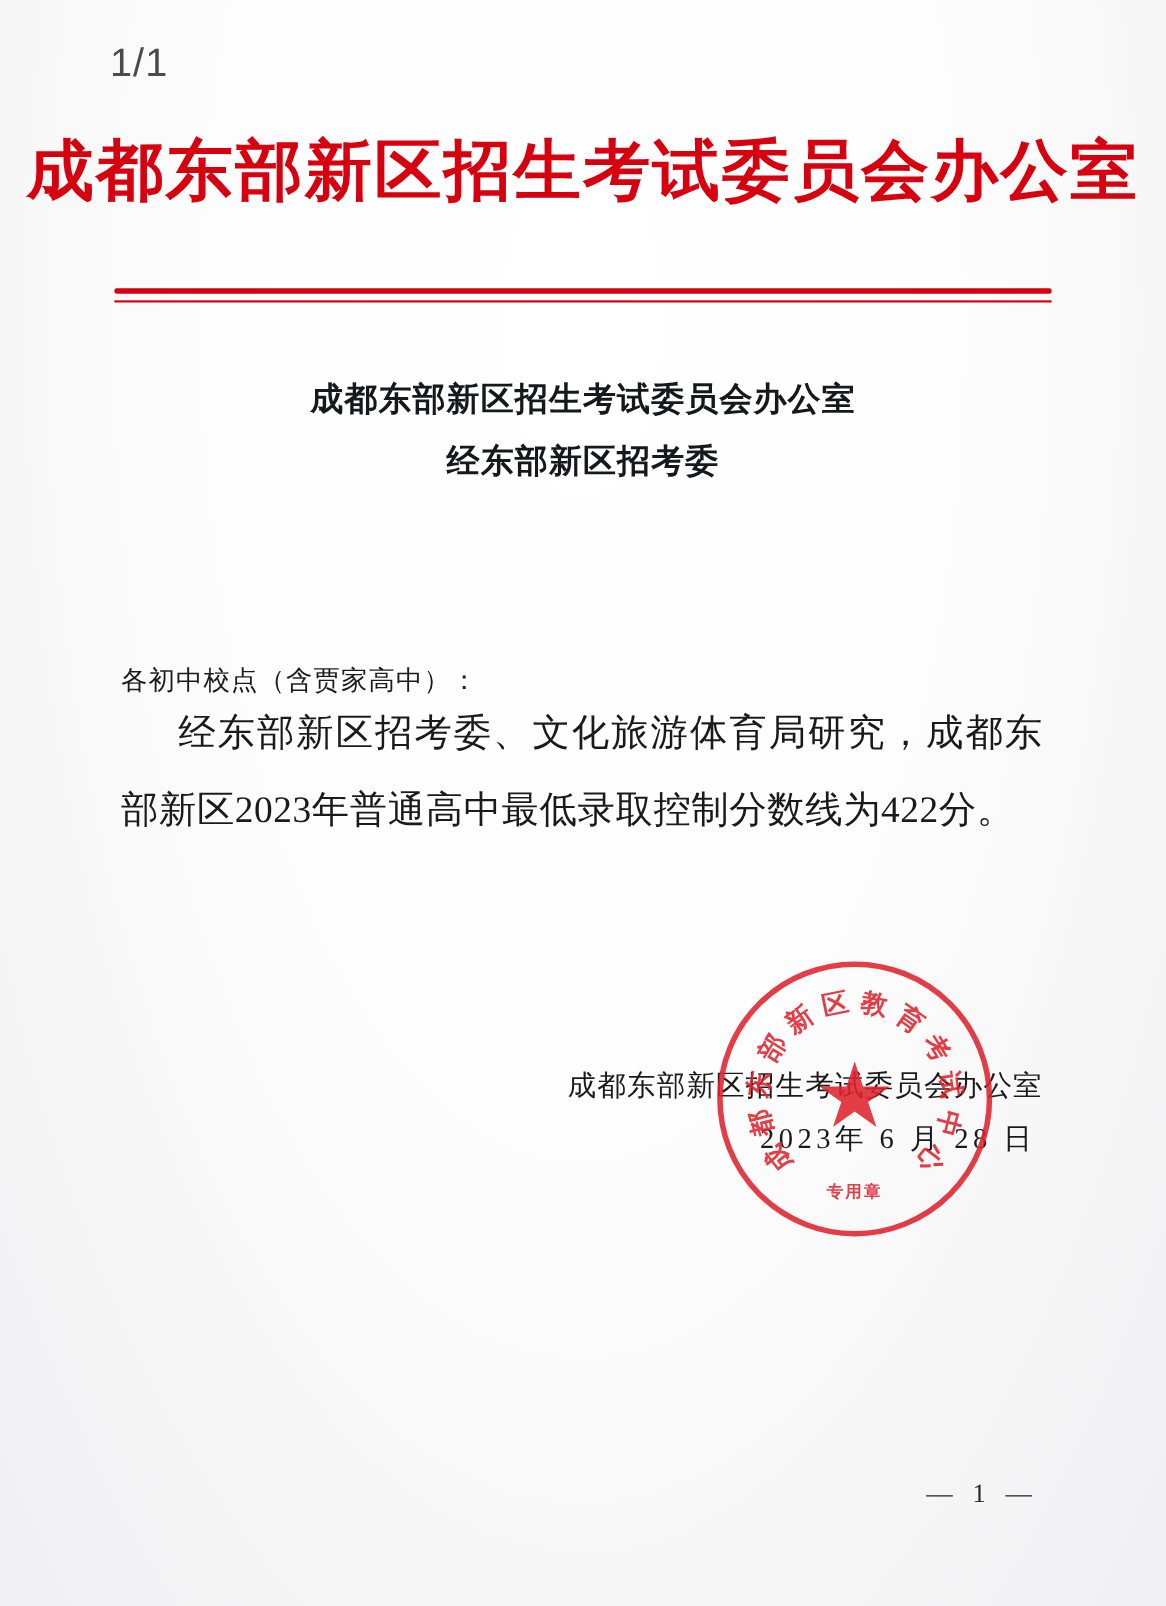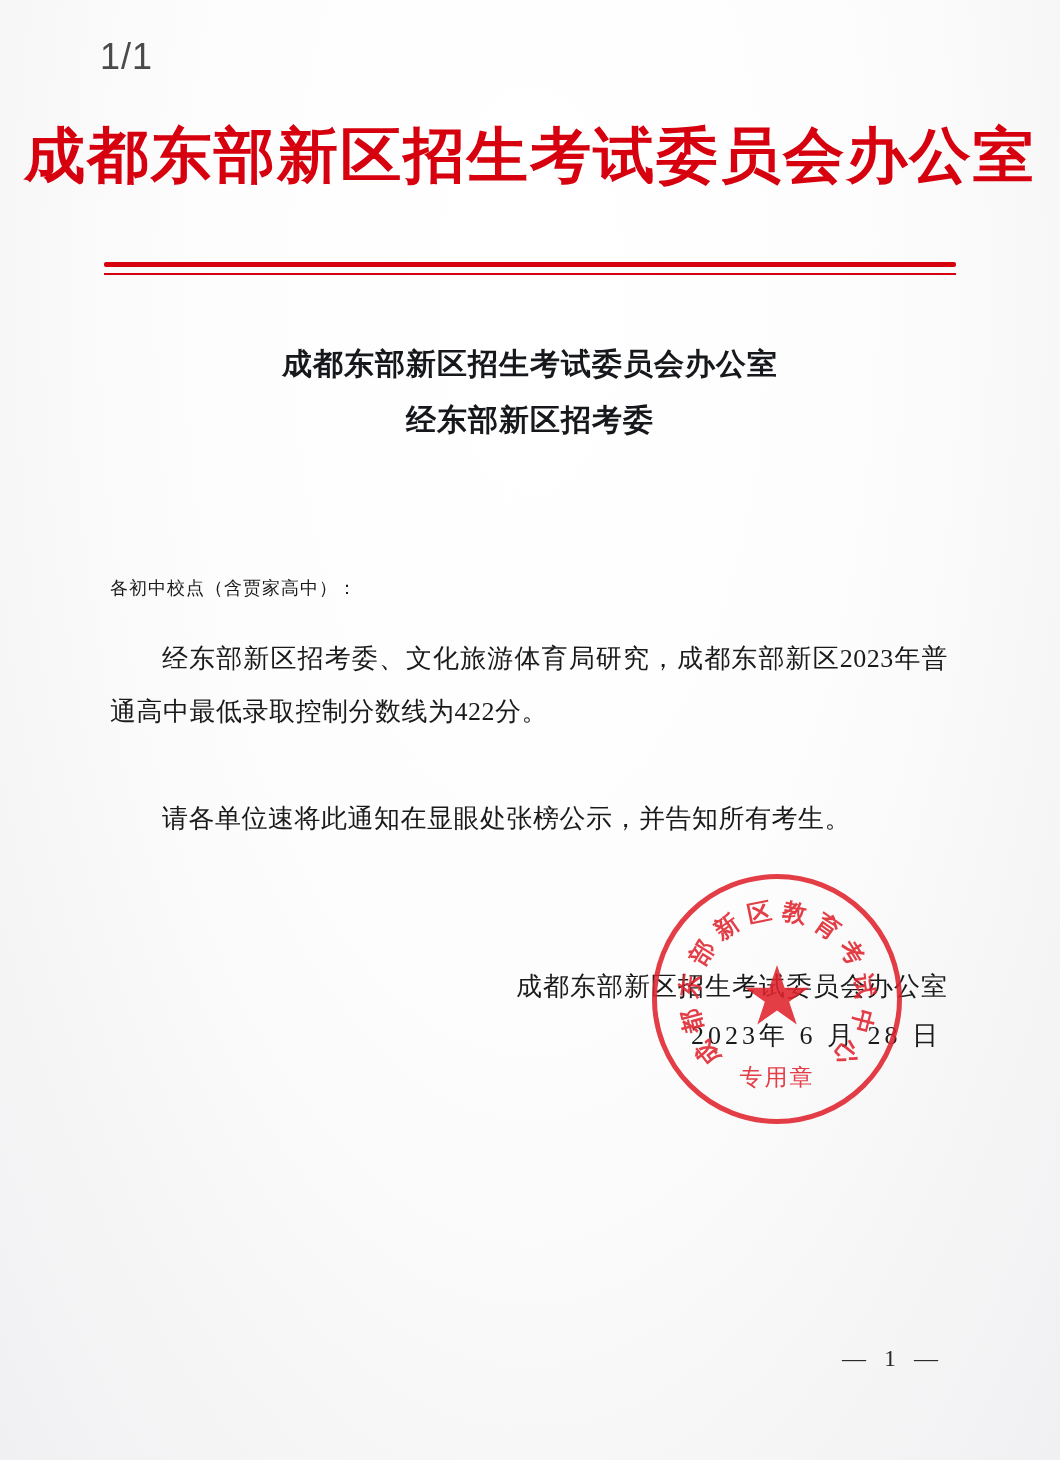--- a/index.html
+++ b/index.html
@@ -84,32 +84,32 @@
     line-height: 1.85;
     color: #16181c;
     letter-spacing: 1px;
   }
   .doc-title div { white-space: nowrap; }
 
   
   .salutation {
     position: absolute;
     left: 110px;
-    top: 574px;
-    font-size: 18px;
+    top: 600px;
+    font-size: 24px;
     line-height: 1.6;
     letter-spacing: 1px;
     color: #1a1a1a;
   }
 
   .para {
     position: absolute;
     left: 110px;
     right: 112px;
-    font-size: 26px;
+    font-size: 34px;
     line-height: 2.05;
     letter-spacing: 0.5px;
     text-align: justify;
     color: #1a1a1a;
   }
   .para-1 { top: 632px; text-indent: 52px; }
   .para-2 { top: 792px; text-indent: 52px; }
 
   
   .signature {
@@ -171,23 +171,23 @@
     text-align: center;
     line-height: 26px;
   }
   .seal-bottom {
     position: absolute;
     left: 0;
     right: 0;
     bottom: 26px;
     text-align: center;
     color: #e0232e;
-    font-size: 23px;
+    font-size: 15px;
     letter-spacing: 2px;
-    font-weight: 400;
+    font-weight: 700;
   }
 
   .page-number {
     position: absolute;
     right: 116px;
     bottom: 88px;
     font-size: 24px;
     color: #2a2a2a;
     letter-spacing: 6px;
     font-family: "Liberation Serif", serif;
@@ -210,21 +210,20 @@
   </div>
 
   <div class="doc-title">
     <div>成都东部新区招生考试委员会办公室</div>
     <div>经东部新区招考委</div>
   </div>
 
   <div class="salutation">各初中校点（含贾家高中）：</div>
 
   <div class="para para-1">经东部新区招考委、文化旅游体育局研究，成都东部新区2023年普通高中最低录取控制分数线为422分。</div>
-  <div class="para para-2">请各单位速将此通知在显眼处张榜公示，并告知所有考生。</div>
 
   <div class="signature">
     <div>成都东部新区招生考试委员会办公室</div>
     <div class="sig-date">2023年 6 月 28 日</div>
   </div>
 
   <div class="seal">
     <div class="seal-text">
         <span style="transform: translate(-69.3px, 54.2px) rotate(-128deg);">成</span>
         <span style="transform: translate(-85.1px, 22.4px) rotate(-104.7deg);">都</span>

